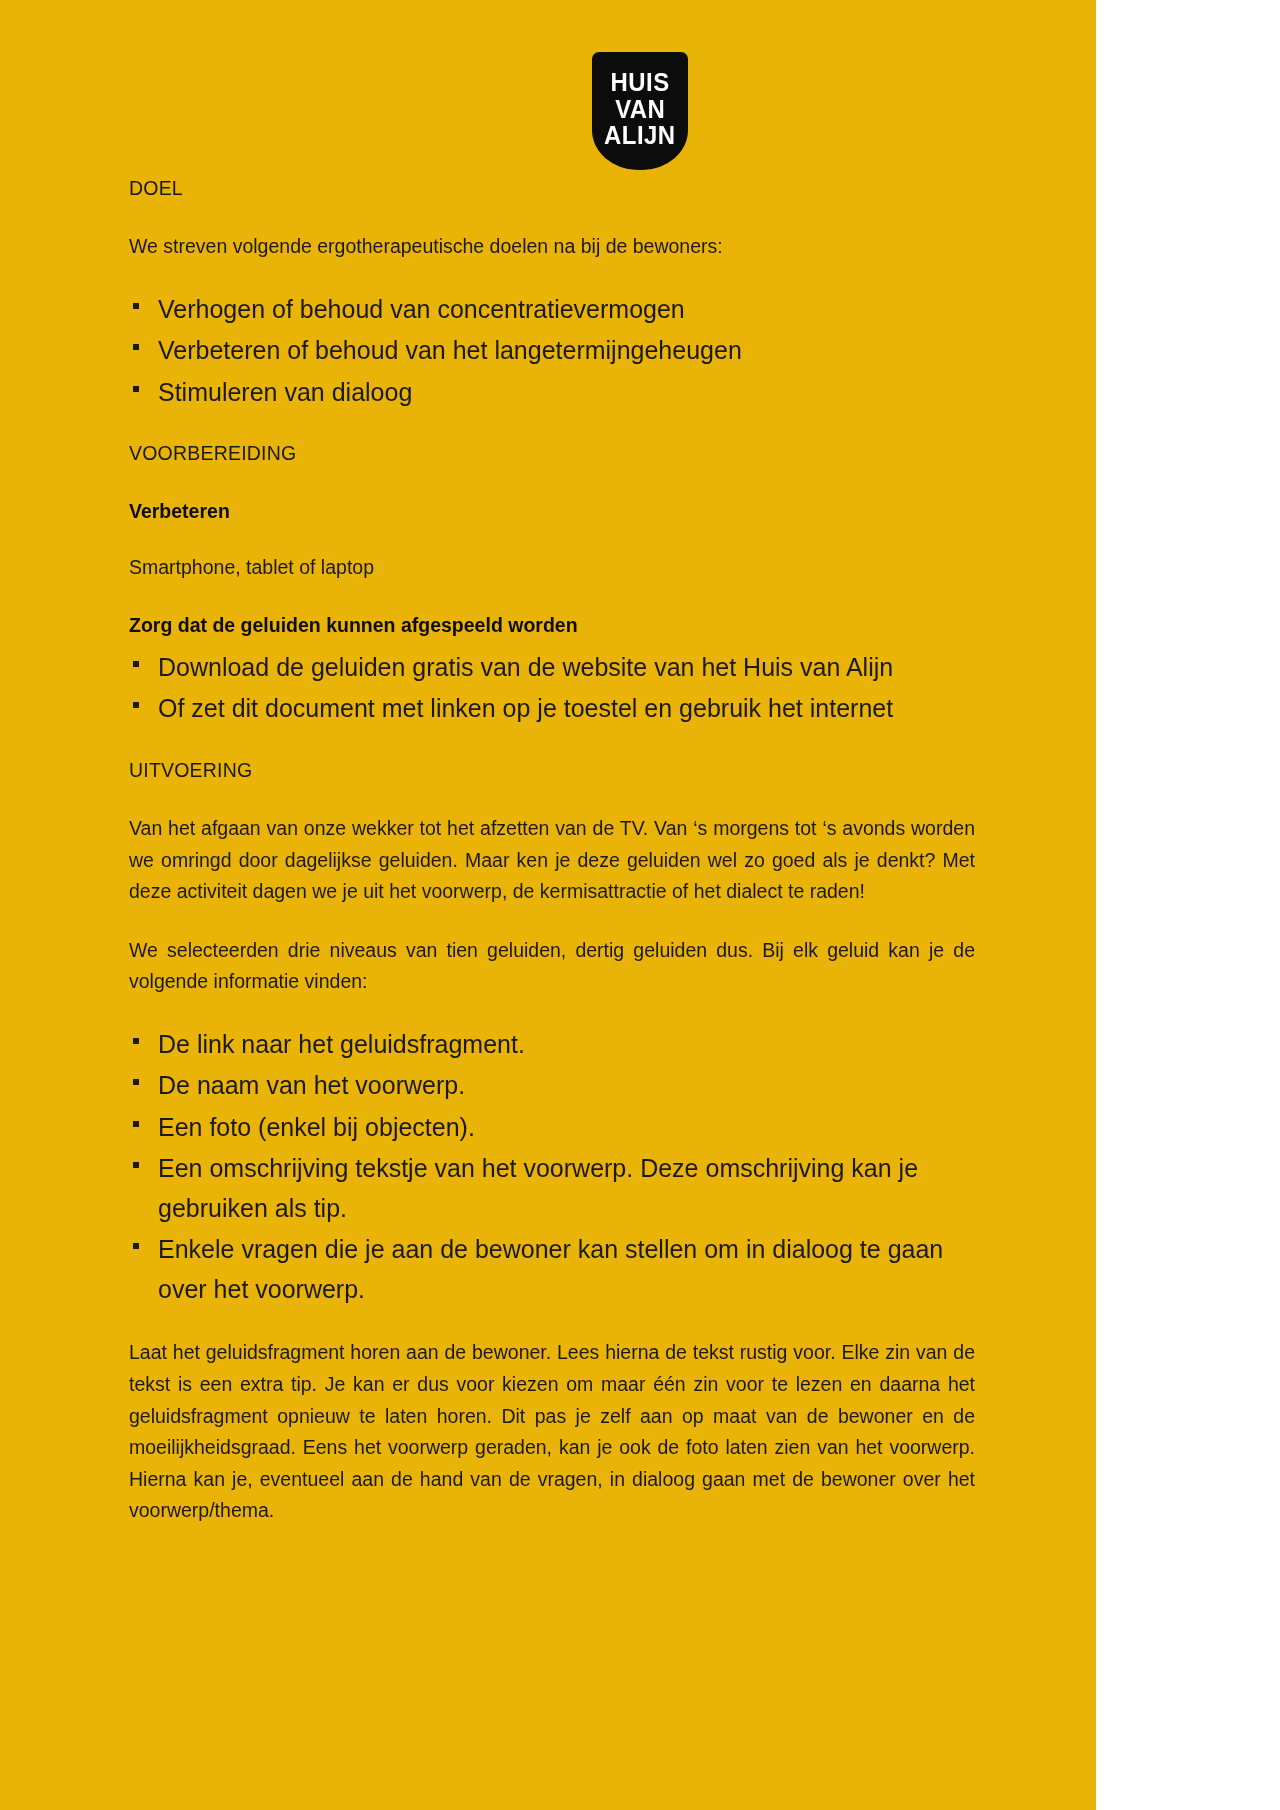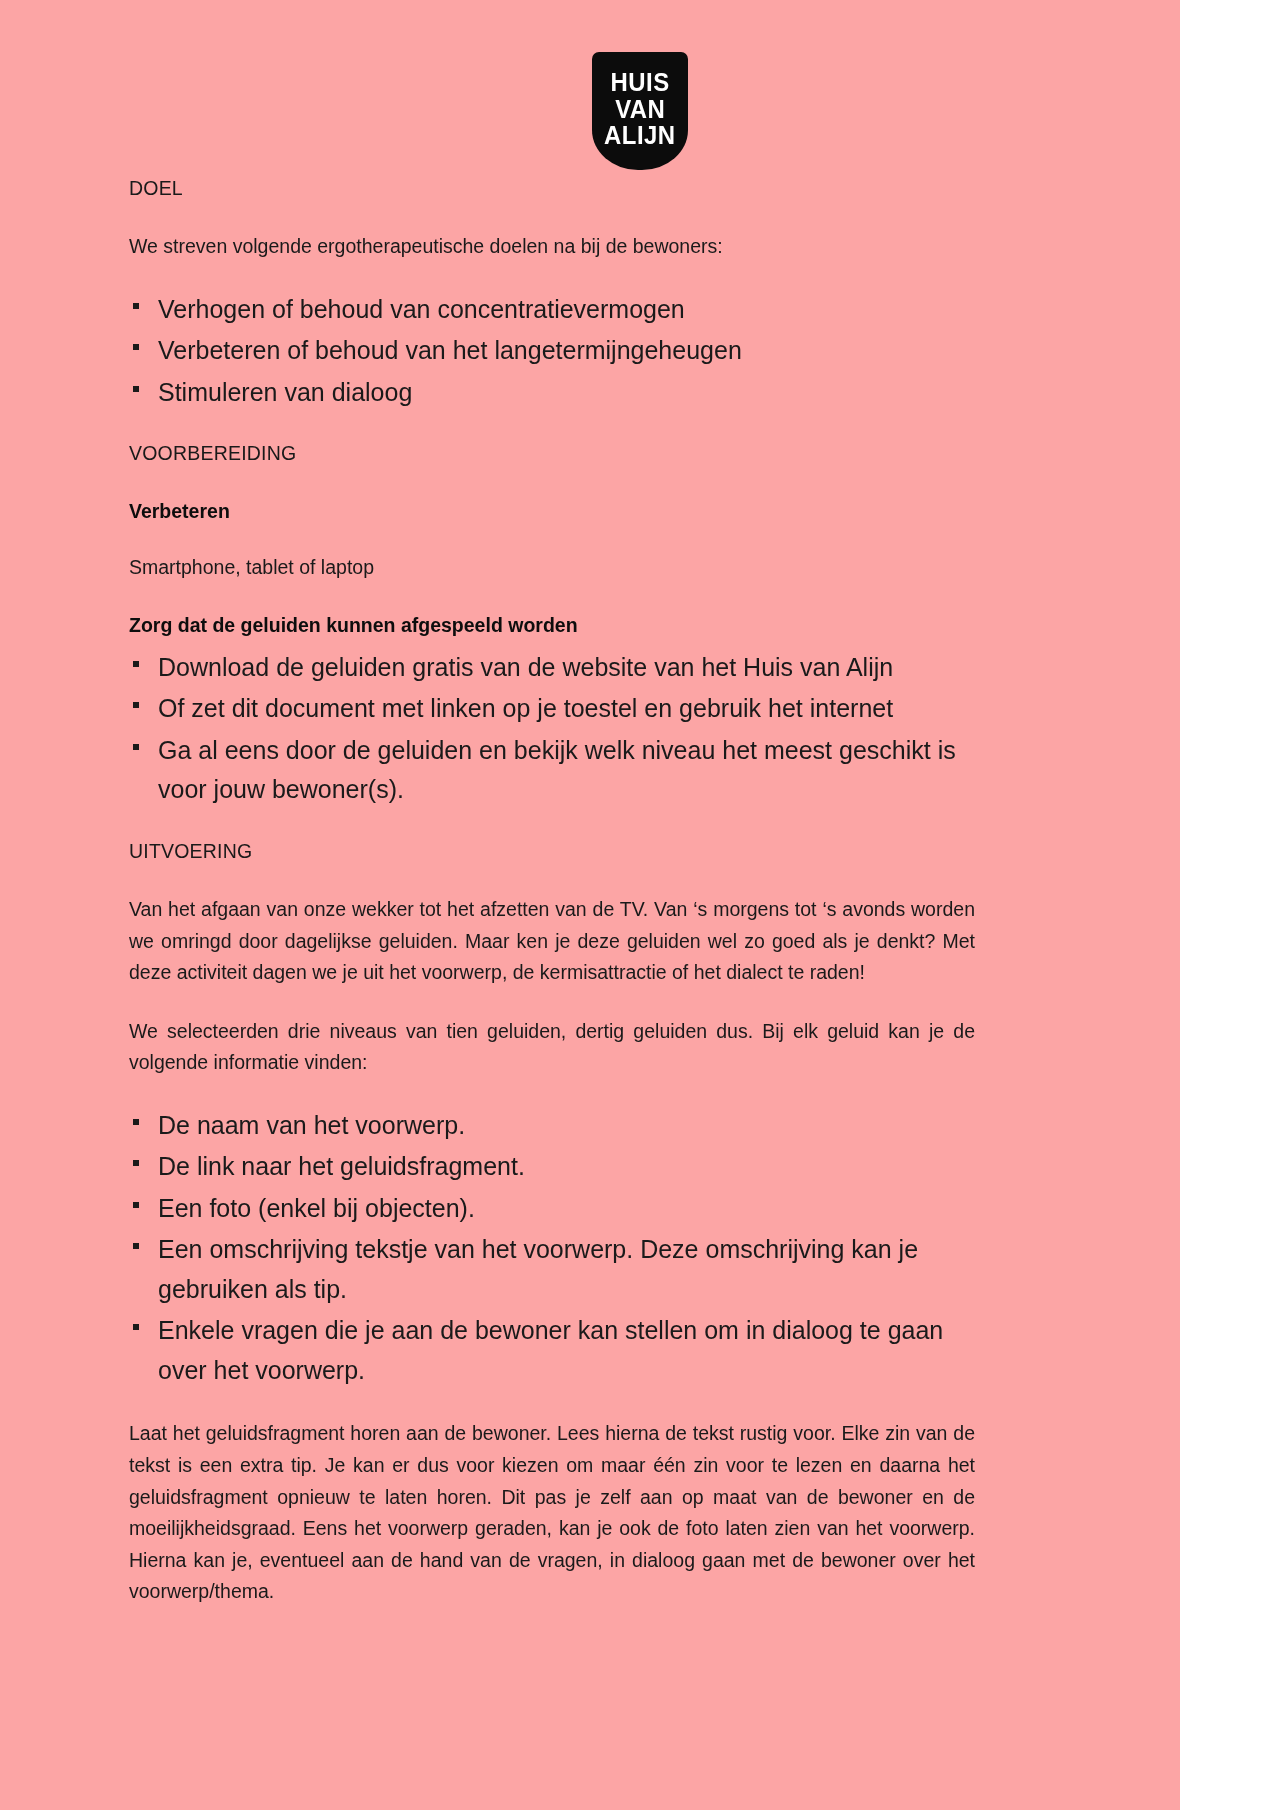--- a/index.html
+++ b/index.html
@@ -9,23 +9,23 @@
   }
   body {
     width: 1280px;
     height: 1810px;
     font-family: "Liberation Sans", sans-serif;
     color: #000000;
     -webkit-font-smoothing: antialiased;
   }
   .page {
     position: relative;
-    width: 1180px;
+    width: 1096px;
     height: 1810px;
-    background: #fca5a5;
+    background: #eab308;
     box-sizing: border-box;
   }
 
   
   .logo-wrap {
     position: absolute;
     top: 52px;
     left: 0;
     width: 1280px;
     display: flex;
@@ -157,32 +157,31 @@
 
     <h3 class="bold-head spaced">Verbeteren</h3>
 
     <p class="body">Smartphone, tablet of laptop</p>
 
     <h3 class="bold-head">Zorg dat de geluiden kunnen afgespeeld worden</h3>
 
     <ul class="sq wide">
       <li>Download de geluiden gratis van de website van het Huis van Alijn</li>
       <li>Of zet dit document met linken op je toestel en gebruik het internet</li>
-      <li>Ga al eens door de geluiden en bekijk welk niveau het meest geschikt is voor jouw bewoner(s).</li>
     </ul>
 
     <div class="sec-head">UITVOERING</div>
 
     <p class="body justify">Van het afgaan van onze wekker tot het afzetten van de TV. Van ‘s morgens tot ‘s avonds worden we omringd door dagelijkse geluiden. Maar ken je deze geluiden wel zo goed als je denkt? Met deze activiteit dagen we je uit het voorwerp, de kermisattractie of het dialect te raden!</p>
 
     <p class="body justify">We selecteerden drie niveaus van tien geluiden, dertig geluiden dus. Bij elk geluid kan je de volgende informatie vinden:</p>
 
     <ul class="sq wide">
+      <li>De link naar het geluidsfragment.</li>
       <li>De naam van het voorwerp.</li>
-      <li>De link naar het geluidsfragment.</li>
       <li>Een foto (enkel bij objecten).</li>
       <li>Een omschrijving tekstje van het voorwerp. Deze omschrijving kan je gebruiken als tip.</li>
       <li>Enkele vragen die je aan de bewoner kan stellen om in dialoog te gaan over het voorwerp.</li>
     </ul>
 
     <p class="body justify last">Laat het geluidsfragment horen aan de bewoner. Lees hierna de tekst rustig voor. Elke zin van de tekst is een extra tip. Je kan er dus voor kiezen om maar één zin voor te lezen en daarna het geluidsfragment opnieuw te laten horen. Dit pas je zelf aan op maat van de bewoner en de moeilijkheidsgraad. Eens het voorwerp geraden, kan je ook de foto laten zien van het voorwerp. Hierna kan je, eventueel aan de hand van de vragen, in dialoog gaan met de bewoner over het voorwerp/thema.</p>
 
   </div>
 </div>
 

